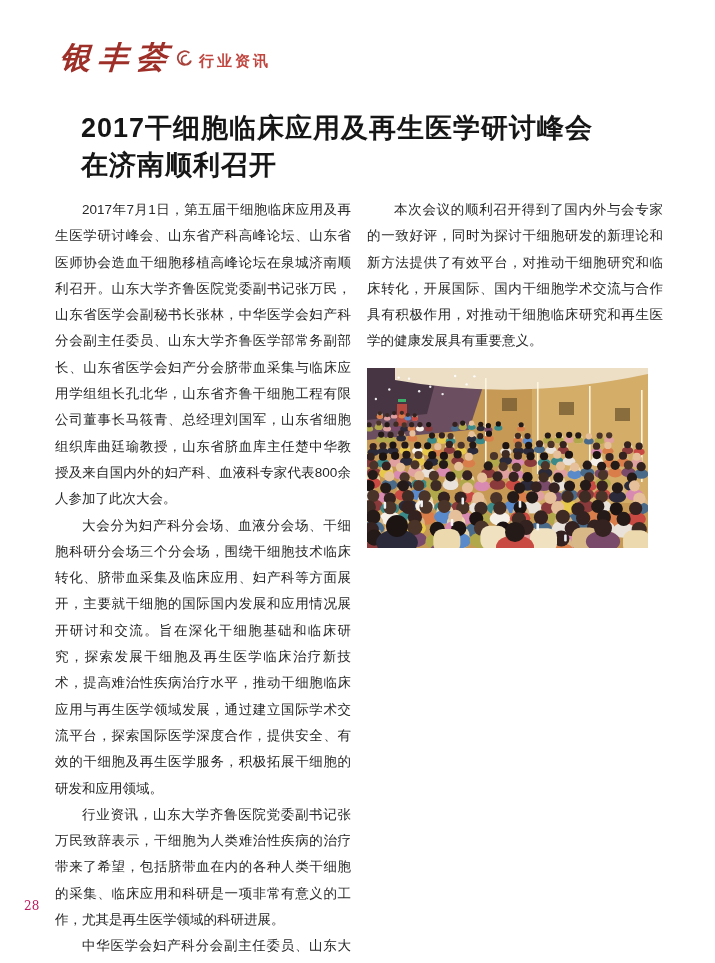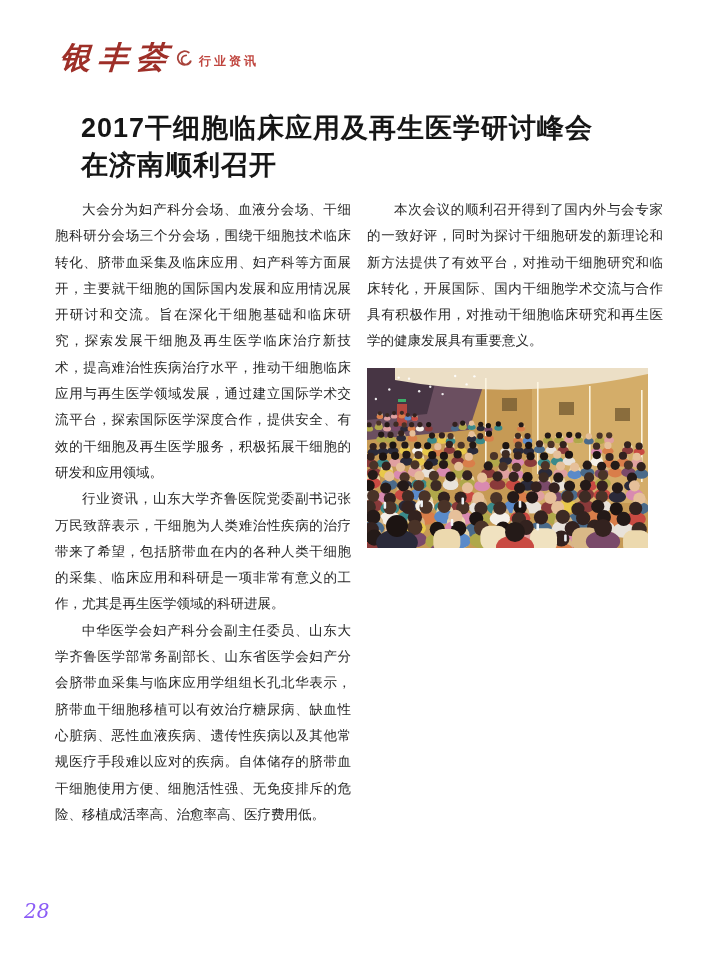--- a/index.html
+++ b/index.html
@@ -5,41 +5,41 @@
   html,body{margin:0;padding:0;background:#ffffff;}
   body{width:715px;height:963px;font-family:"Liberation Sans",sans-serif;}
   .page{position:relative;width:715px;height:963px;background:#ffffff;overflow:hidden;}
 
   
   .brand{position:absolute;left:60px;top:42px;display:flex;align-items:center;}
   .logo-text{font-family:"DejaVu Serif",serif;font-style:italic;font-weight:bold;
              font-size:31px;color:#9e2f28;letter-spacing:7px;line-height:1;
              transform:skewX(-4deg);}
   .swirl{margin:6px 6px 0 2px;display:inline-block;}
-  .tagline{font-size:12px;font-weight:bold;color:#c0463f;letter-spacing:3px;margin-top:8px;}
+  .tagline{font-size:15px;font-weight:bold;color:#c0463f;letter-spacing:3px;margin-top:8px;}
 
   
   .title-block{position:absolute;left:62px;top:110px;display:flex;align-items:flex-start;}
   .title-bar{width:3px;background:#c43a32;margin-right:16px;}
   .title h1{margin:0;font-size:27px;line-height:37px;font-weight:bold;color:#161616;
             letter-spacing:1px;}
 
   
   .columns{position:absolute;left:55px;top:197px;width:608px;display:flex;gap:16px;}
   .col{width:296px;font-size:13.5px;line-height:26.3px;color:#272727;text-align:justify;}
   .col p{margin:0;}
   .col p.indent{text-indent:2em;}
 
   
   .photo-wrap{margin-top:13px;width:281px;height:180px;overflow:hidden;}
   .photo-wrap svg{display:block;}
 
   
   .page-number{position:absolute;left:24px;top:899px;font-family:"DejaVu Serif",serif;
-               font-size:20px;color:#8b5cf6;font-style:italic;}
+               font-size:12px;color:#be185d;}
 </style>
 </head>
 <body>
 
 <div class="page">
 
   <div class="brand">
     <span class="logo-text">银丰荟</span>
     <span class="swirl">
       <svg width="17" height="17" viewBox="0 0 20 20">
@@ -52,20 +52,21 @@
   <div class="title-block">
     <div class="title-bar"></div>
     <div class="title">
       <h1><span>2017干细胞临床应用及再生医学研讨峰会</span><br>
       <span>在济南顺利召开</span></h1>
     </div>
   </div>
 
   <div class="columns">
     <div class="col">
+        <p class="indent">2017年7月1日，第五届干细胞临床应用及再生医学研讨峰会、山东省产科高峰论坛、山东省医师协会造血干细胞移植高峰论坛在泉城济南顺利召开。山东大学齐鲁医院党委副书记张万民，山东省医学会副秘书长张林，中华医学会妇产科分会副主任委员、山东大学齐鲁医学部常务副部长、山东省医学会妇产分会脐带血采集与临床应用学组组长孔北华，山东省齐鲁干细胞工程有限公司董事长马筱青、总经理刘国军，山东省细胞组织库曲廷瑜教授，山东省脐血库主任楚中华教授及来自国内外的妇产科、血液科专家代表800余人参加了此次大会。</p>
         <p class="indent">大会分为妇产科分会场、血液分会场、干细胞科研分会场三个分会场，围绕干细胞技术临床转化、脐带血采集及临床应用、妇产科等方面展开，主要就干细胞的国际国内发展和应用情况展开研讨和交流。旨在深化干细胞基础和临床研究，探索发展干细胞及再生医学临床治疗新技术，提高难治性疾病治疗水平，推动干细胞临床应用与再生医学领域发展，通过建立国际学术交流平台，探索国际医学深度合作，提供安全、有效的干细胞及再生医学服务，积极拓展干细胞的研发和应用领域。</p>
         <p class="indent">行业资讯，山东大学齐鲁医院党委副书记张万民致辞表示，干细胞为人类难治性疾病的治疗带来了希望，包括脐带血在内的各种人类干细胞的采集、临床应用和科研是一项非常有意义的工作，尤其是再生医学领域的科研进展。</p>
         <p class="indent">中华医学会妇产科分会副主任委员、山东大学齐鲁医学部常务副部长、山东省医学会妇产分会脐带血采集与临床应用学组组长孔北华表示，脐带血干细胞移植可以有效治疗糖尿病、缺血性心脏病、恶性血液疾病、遗传性疾病以及其他常规医疗手段难以应对的疾病。自体储存的脐带血干细胞使用方便、细胞活性强、无免疫排斥的危险、移植成活率高、治愈率高、医疗费用低。</p>
       </div>
     <div class="col">
       <div>
           <p class="indent">本次会议的顺利召开得到了国内外与会专家的一致好评，同时为探讨干细胞研发的新理论和新方法提供了有效平台，对推动干细胞研究和临床转化，开展国际、国内干细胞学术交流与合作具有积极作用，对推动干细胞临床研究和再生医学的健康发展具有重要意义。</p>
         </div>
       <div class="photo-wrap">
         <svg id="photo-svg" width="281" height="180" viewBox="0 0 281 180">

